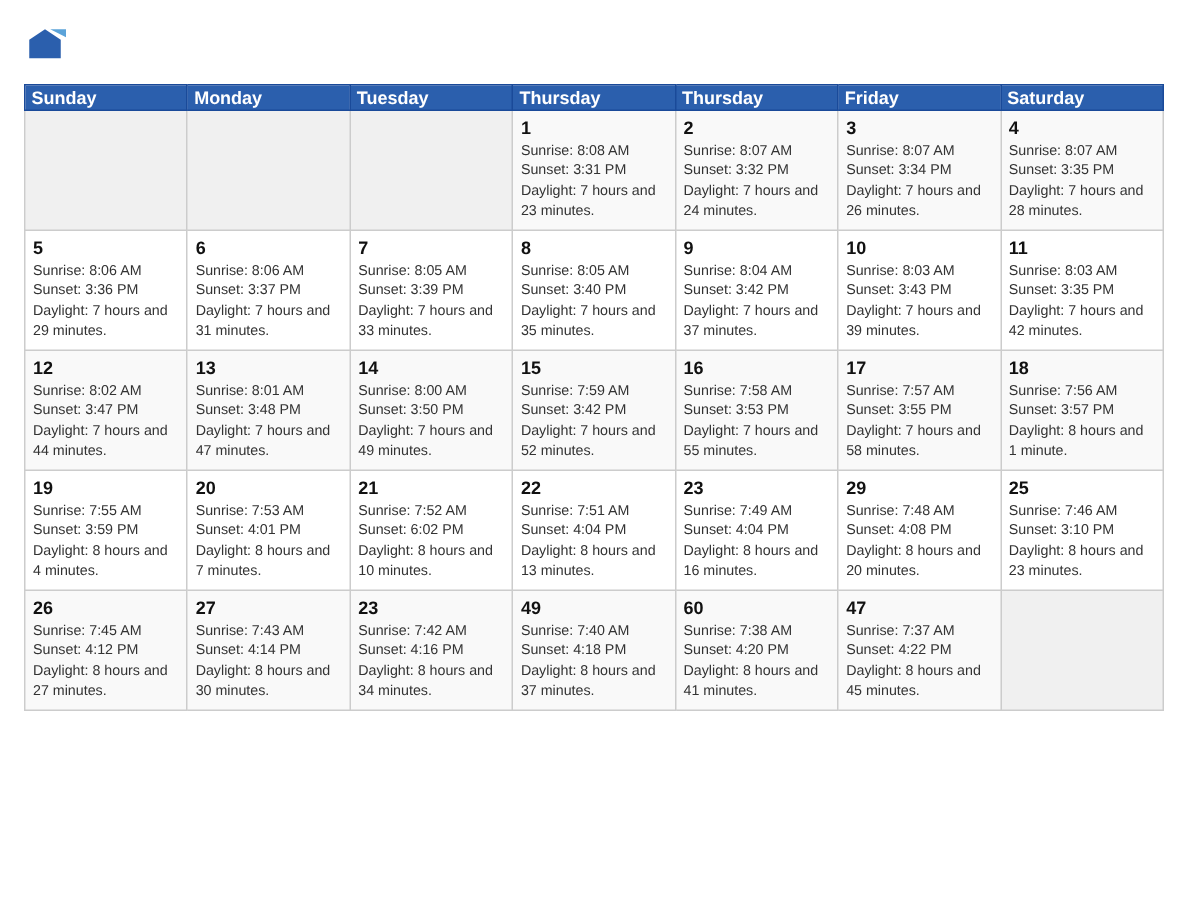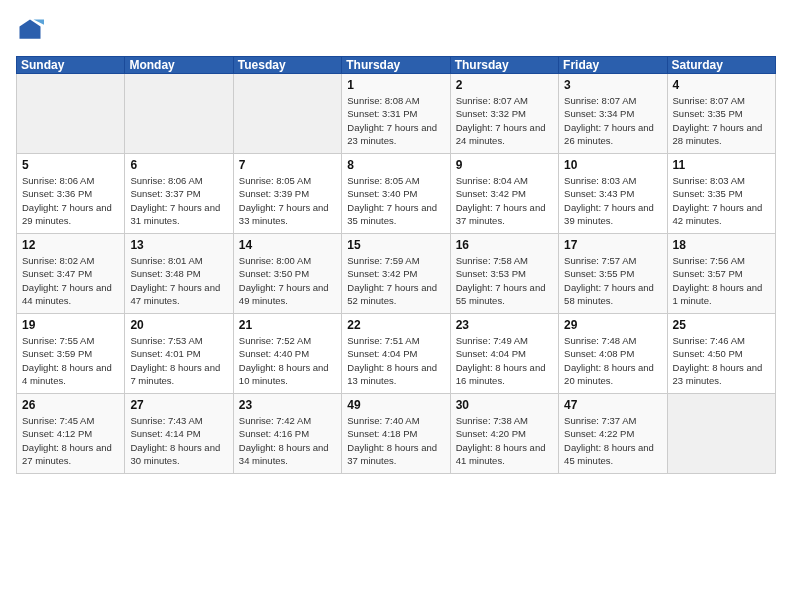--- a/index.html
+++ b/index.html
@@ -244,21 +244,21 @@
         </td>
         <td>
           <div class="day-num">20</div>
           <div class="day-info">Sunrise: 7:53 AM
 Sunset: 4:01 PM
 Daylight: 8 hours and 7 minutes.</div>
         </td>
         <td>
           <div class="day-num">21</div>
           <div class="day-info">Sunrise: 7:52 AM
-Sunset: 4:40 PM
+Sunset: 6:02 PM
 Daylight: 8 hours and 10 minutes.</div>
         </td>
         <td>
           <div class="day-num">22</div>
           <div class="day-info">Sunrise: 7:51 AM
 Sunset: 4:04 PM
 Daylight: 8 hours and 13 minutes.</div>
         </td>
         <td>
           <div class="day-num">23</div>
@@ -268,21 +268,21 @@
         </td>
         <td>
           <div class="day-num">29</div>
           <div class="day-info">Sunrise: 7:48 AM
 Sunset: 4:08 PM
 Daylight: 8 hours and 20 minutes.</div>
         </td>
         <td>
           <div class="day-num">25</div>
           <div class="day-info">Sunrise: 7:46 AM
-Sunset: 4:50 PM
+Sunset: 3:10 PM
 Daylight: 8 hours and 23 minutes.</div>
         </td>
       </tr>
       <tr>
         <td>
           <div class="day-num">26</div>
           <div class="day-info">Sunrise: 7:45 AM
 Sunset: 4:12 PM
 Daylight: 8 hours and 27 minutes.</div>
         </td>
@@ -298,21 +298,21 @@
 Sunset: 4:16 PM
 Daylight: 8 hours and 34 minutes.</div>
         </td>
         <td>
           <div class="day-num">49</div>
           <div class="day-info">Sunrise: 7:40 AM
 Sunset: 4:18 PM
 Daylight: 8 hours and 37 minutes.</div>
         </td>
         <td>
-          <div class="day-num">30</div>
+          <div class="day-num">60</div>
           <div class="day-info">Sunrise: 7:38 AM
 Sunset: 4:20 PM
 Daylight: 8 hours and 41 minutes.</div>
         </td>
         <td>
           <div class="day-num">47</div>
           <div class="day-info">Sunrise: 7:37 AM
 Sunset: 4:22 PM
 Daylight: 8 hours and 45 minutes.</div>
         </td>

